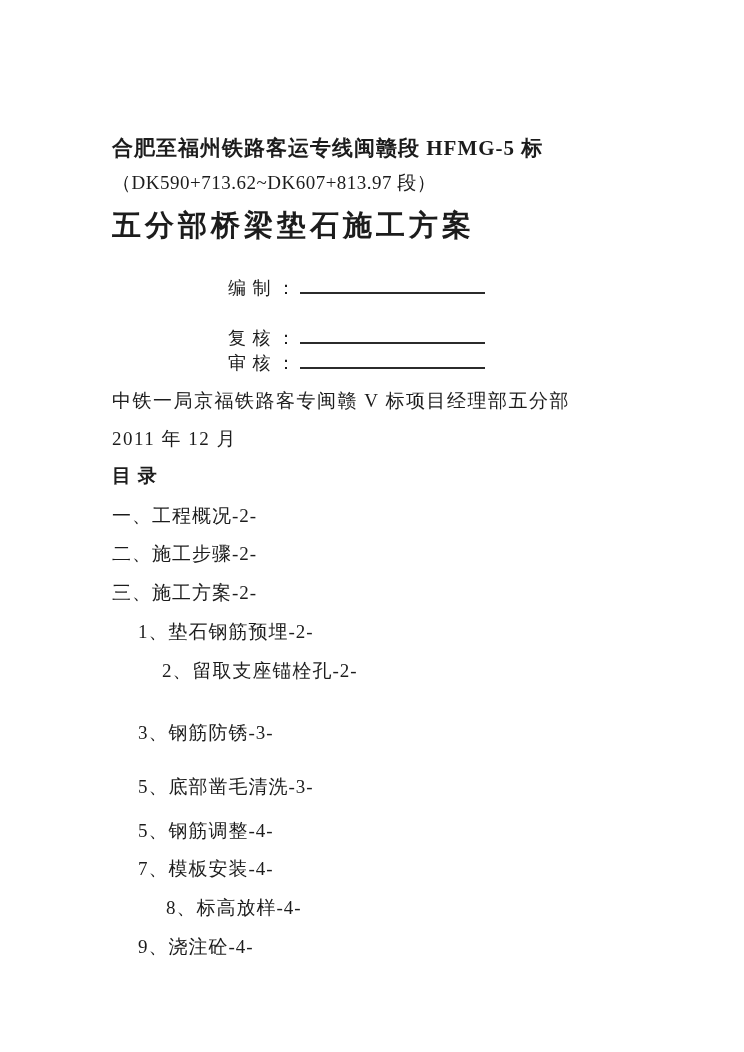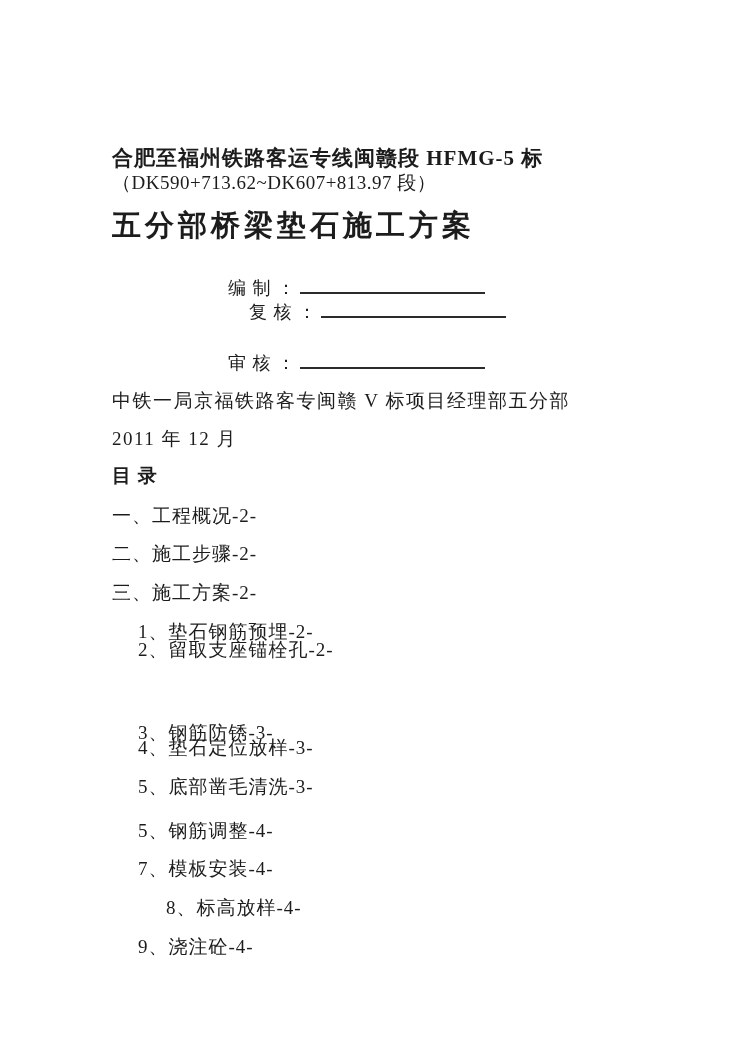--- a/index.html
+++ b/index.html
@@ -16,21 +16,21 @@
     font-family: "Liberation Serif", "DejaVu Serif", serif;
     color: #1c1c1c;
   }
   .line {
     position: absolute;
     left: 112px;
     white-space: nowrap;
     line-height: 1.2;
   }
   .title1 {
-    top: 146px;
+    top: 136px;
     font-size: 21px;
     font-weight: bold;
     letter-spacing: 1px;
   }
   .subtitle {
     top: 172px;
     font-size: 19px;
     letter-spacing: 0.5px;
   }
   .maintitle {
@@ -82,41 +82,40 @@
   <div class="line title1">合肥至福州铁路客运专线闽赣段 HFMG-5 标</div>
 
   <div class="line subtitle">（DK590+713.62~DK607+813.97 段）</div>
 
   <div class="line maintitle">五分部桥梁垫石施工方案</div>
 
   <div class="line signoff" style="top:276px;">
     <span class="so-label">编 制 ：</span><span class="so-line"></span>
   </div>
 
-  <div class="line signoff" style="top:300px;margin-left:21px;">
+  <div class="line signoff" style="top:326px;">
     <span class="so-label">复 核 ：</span><span class="so-line"></span>
   </div>
 
   <div class="line signoff" style="top:351px;">
     <span class="so-label">审 核 ：</span><span class="so-line"></span>
   </div>
 
   <div class="line bodyline" style="top:390px;">中铁一局京福铁路客专闽赣 V 标项目经理部五分部</div>
 
   <div class="line bodyline" style="top:428px;">2011 年 12 月</div>
 
   <div class="line toc-head" style="top:465px;">目 录</div>
 
   <div class="line toc1" style="top:505px;">一、工程概况-2-</div>
   <div class="line toc1" style="top:543px;">二、施工步骤-2-</div>
   <div class="line toc1" style="top:582px;">三、施工方案-2-</div>
 
   <div class="line toc2" style="top:621px;">1、垫石钢筋预埋-2-</div>
-  <div class="line toc2" style="top:639px;">2、留取支座锚栓孔-2-</div>
+  <div class="line toc2" style="top:660px;margin-left:24px;">2、留取支座锚栓孔-2-</div>
   <div class="line toc2" style="top:722px;">3、钢筋防锈-3-</div>
-  <div class="line toc2" style="top:737px;">4、垫石定位放样-3-</div>
   <div class="line toc2" style="top:776px;">5、底部凿毛清洗-3-</div>
   <div class="line toc2" style="top:820px;">5、钢筋调整-4-</div>
   <div class="line toc2" style="top:858px;">7、模板安装-4-</div>
   <div class="line toc2" style="top:897px;margin-left:28px;">8、标高放样-4-</div>
   <div class="line toc2" style="top:936px;">9、浇注砼-4-</div>
 
 </div>
 
 </body></html>

